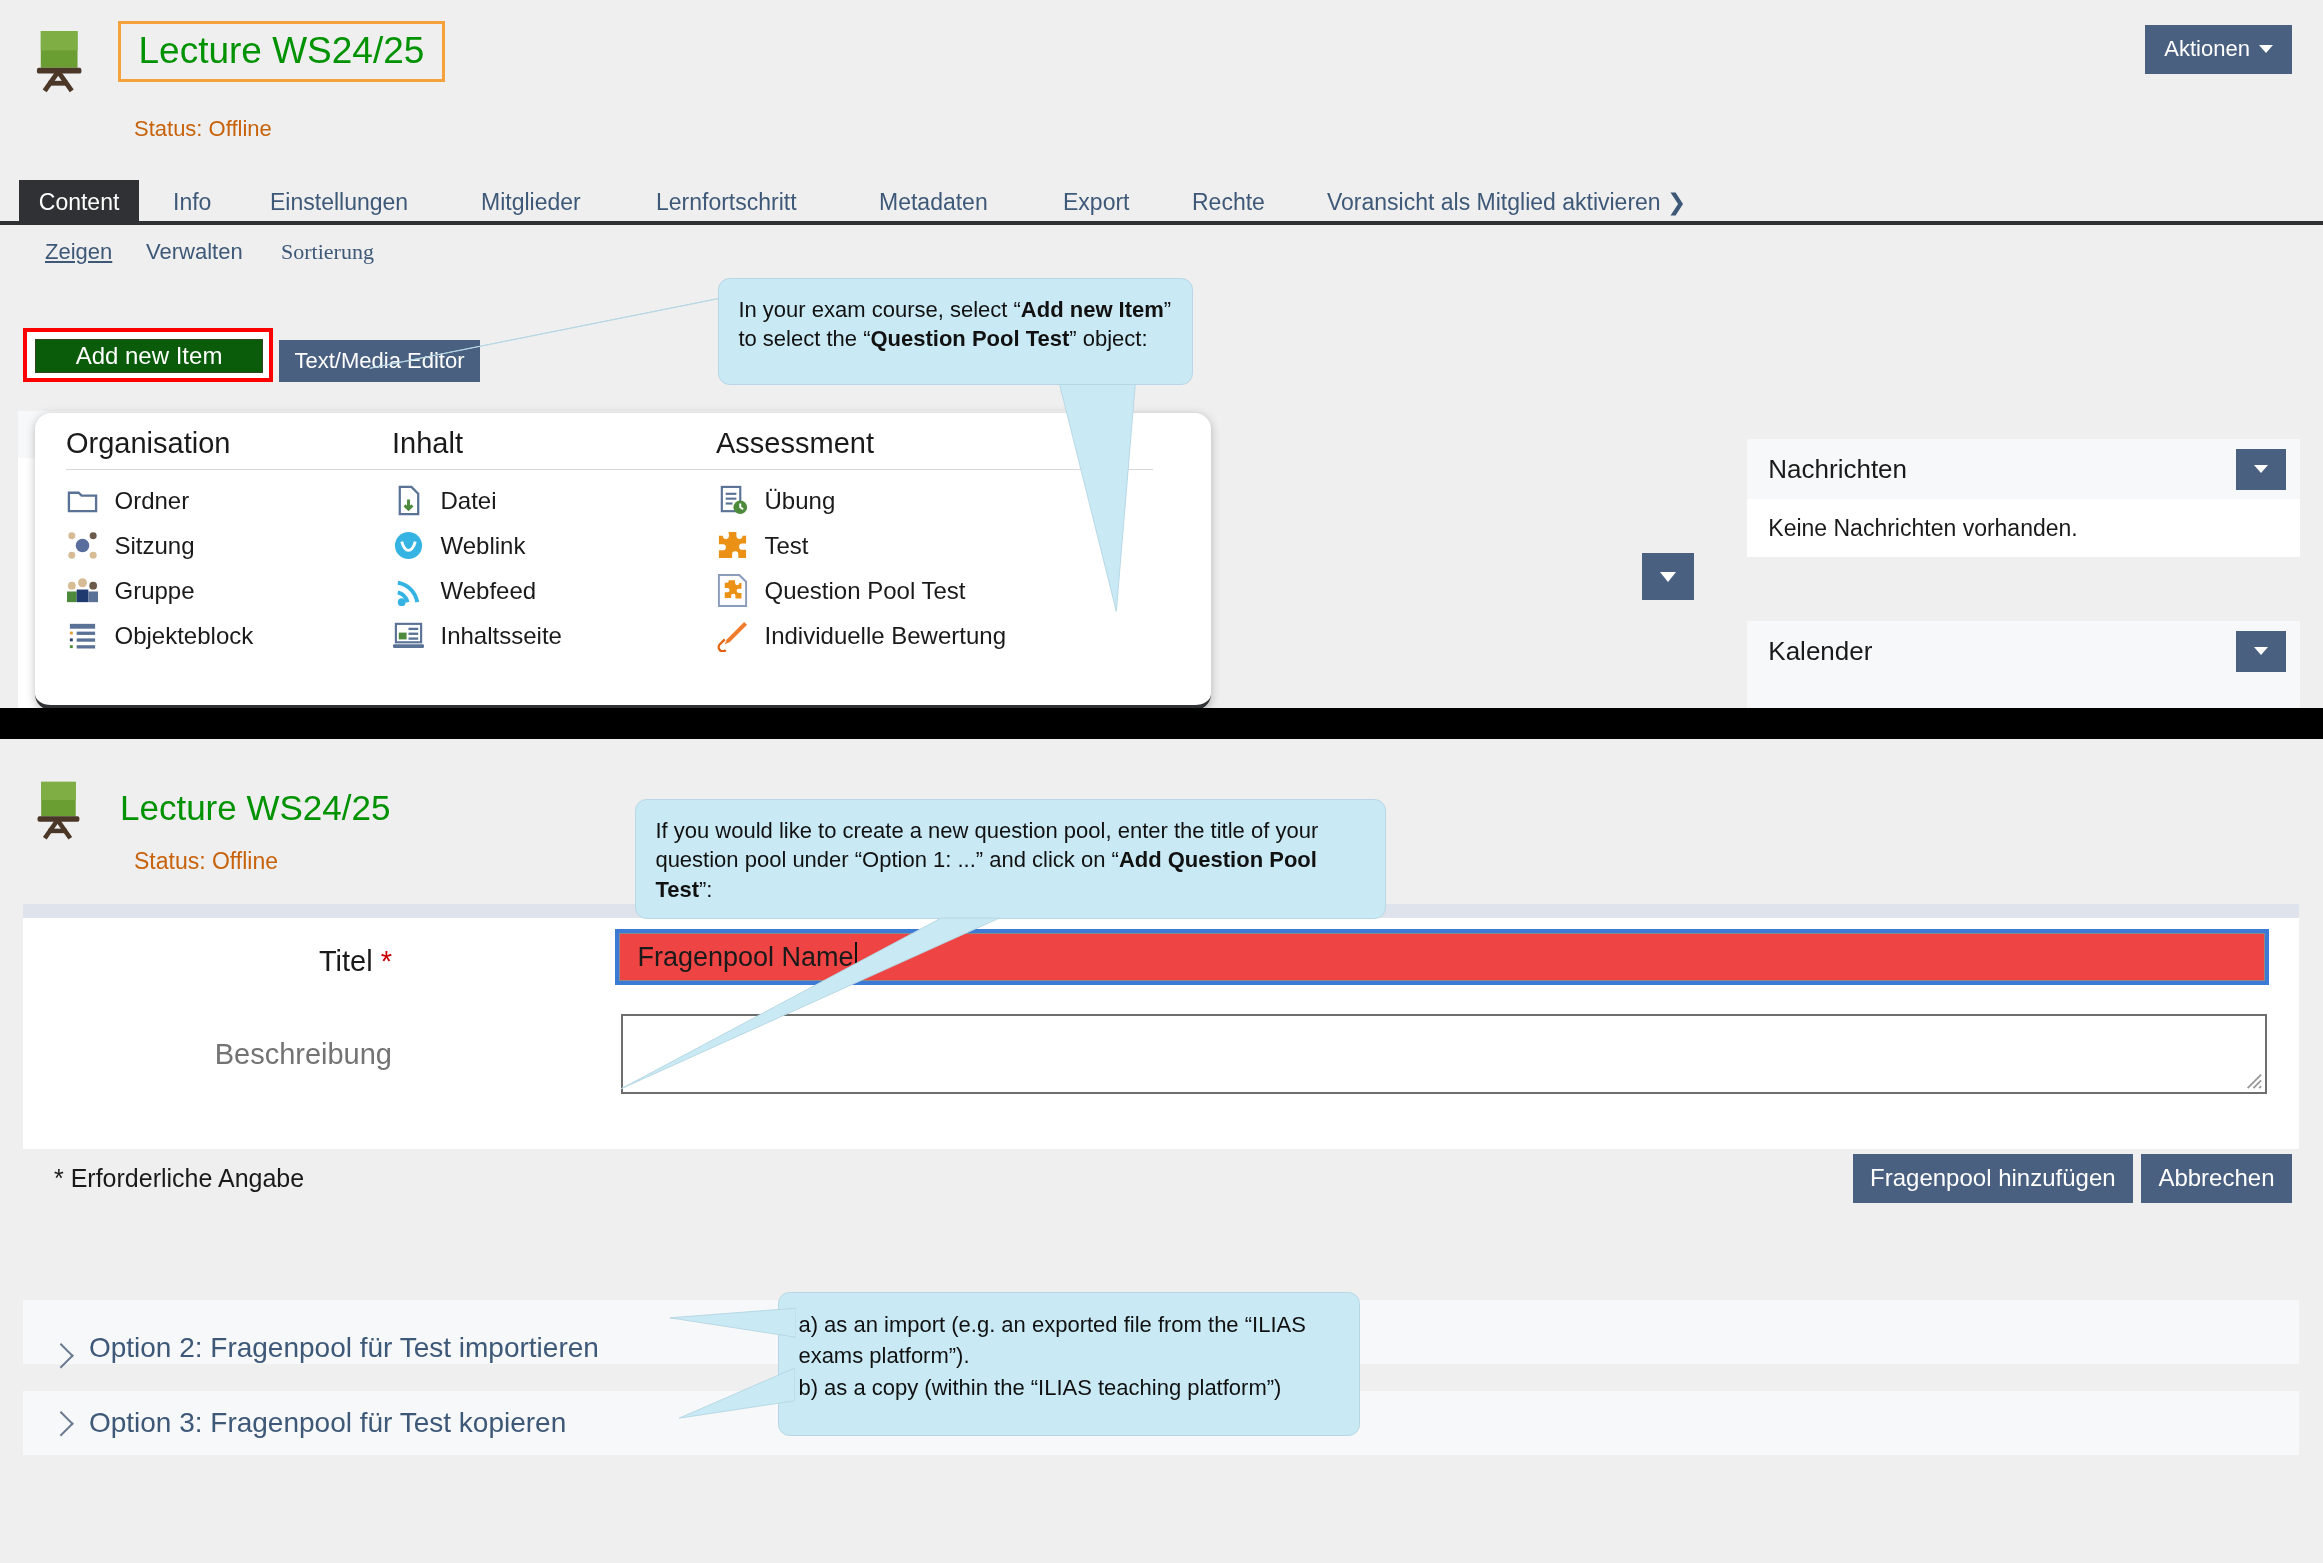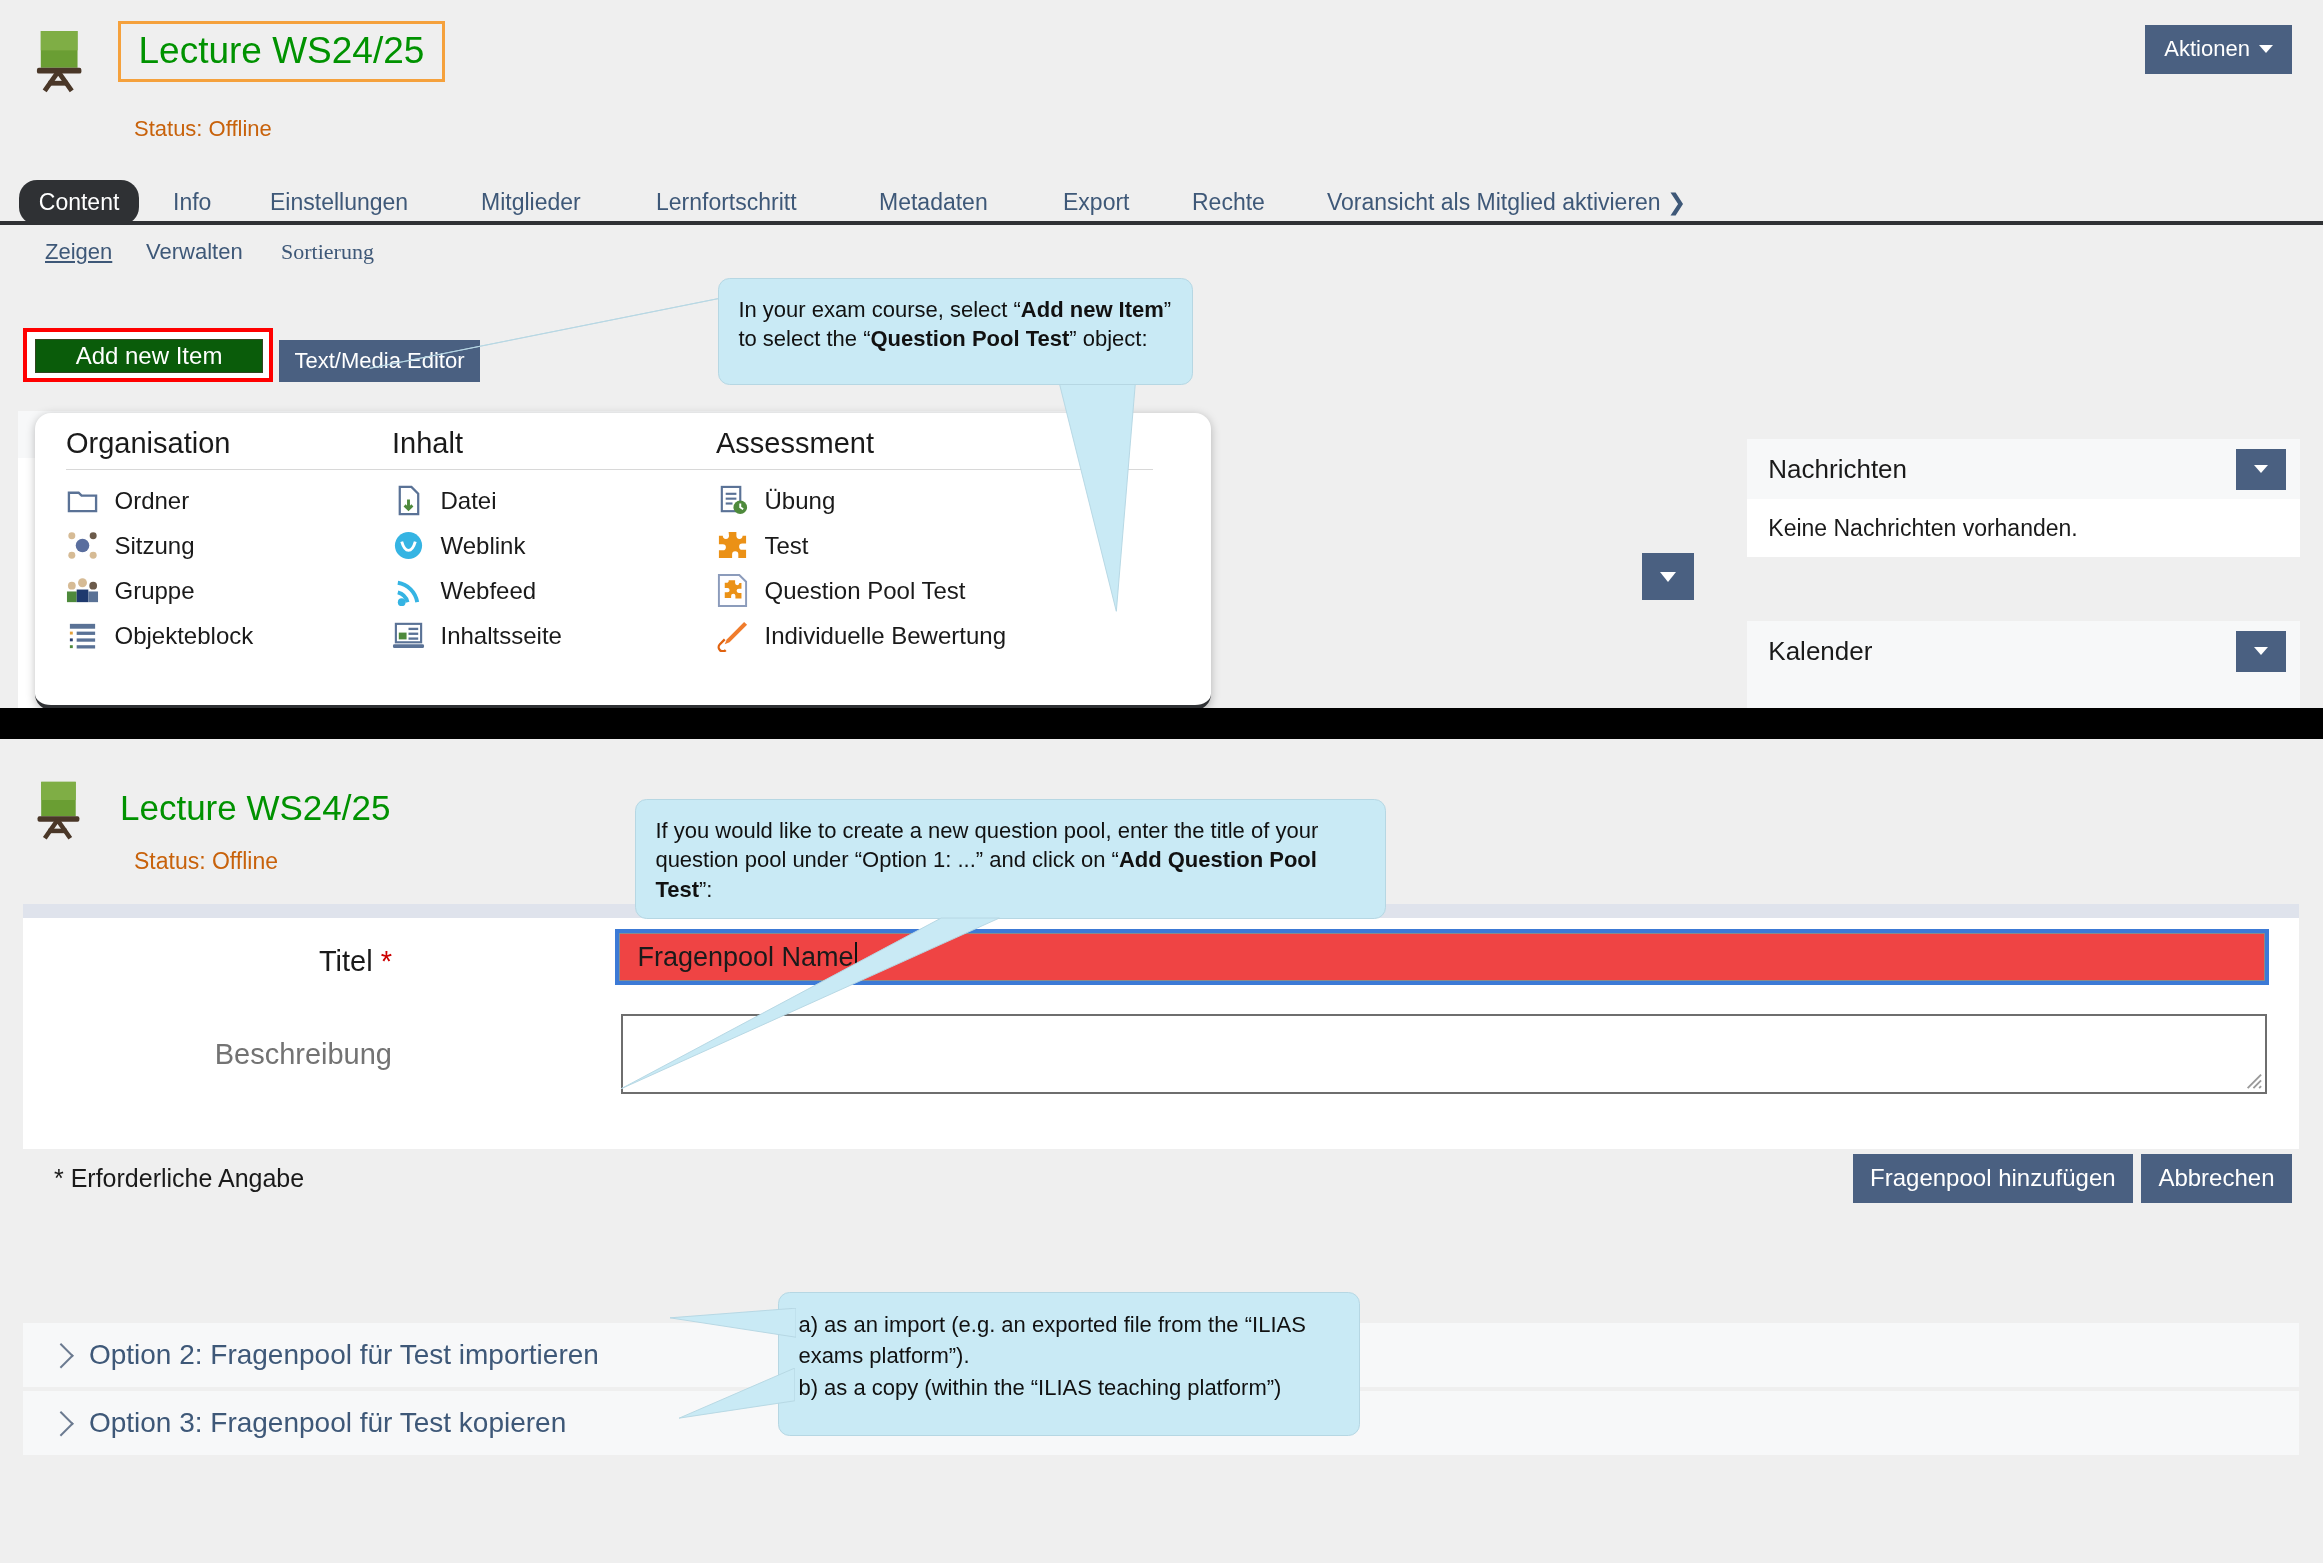--- a/index.html
+++ b/index.html
@@ -220,21 +220,21 @@
         <div class="title-text">Lecture WS24/25</div>
       </div>
       <div class="status-text">Status: Offline</div>
       <div class="aktionen-btn">
         <span>Aktionen</span>
         <span class="caret-down"></span>
       </div>
     </div>
 
     <div class="tabbar">
-      <div class="tab active" style="left:19.4px;border-radius:18px;">Content</div>
+      <div class="tab active" style="left:19.4px;">Content</div>
       <div class="tab" style="left:173px;">Info</div>
       <div class="tab" style="left:270px;">Einstellungen</div>
       <div class="tab" style="left:481px;">Mitglieder</div>
       <div class="tab" style="left:656px;">Lernfortschritt</div>
       <div class="tab" style="left:879px;">Metadaten</div>
       <div class="tab" style="left:1063px;">Export</div>
       <div class="tab" style="left:1192px;">Rechte</div>
       <div class="tab" style="left:1327px;">Voransicht als Mitglied aktivieren ❯</div>
     </div>
 
@@ -475,21 +475,21 @@
         <path d="M22 8 L8 22 M22 14 L14 22 M22 20 L20 22" stroke="#9a9a9a" stroke-width="2" fill="none"></path>
       </svg>
     </div>
 
     <div class="req-note">* Erforderliche Angabe</div>
     <div class="btn-row">
       <div class="form-btn">Fragenpool hinzufügen</div>
       <div class="form-btn">Abbrechen</div>
     </div>
 
-    <div class="opt-header collapsed" id="opt2" style="top:584px;">
+    <div class="opt-header collapsed" id="opt2" style="top:561px;align-items:flex-end;">
       <span class="chev right"></span>
       <span>Option 2: Fragenpool für Test importieren</span>
     </div>
 
     <div class="opt-header collapsed" id="opt3" style="top:652px;">
       <span class="chev right"></span>
       <span>Option 3: Fragenpool für Test kopieren</span>
     </div>
 
     <div class="callout" style="left:635px; top:60px; width:751px; height:120px;">

